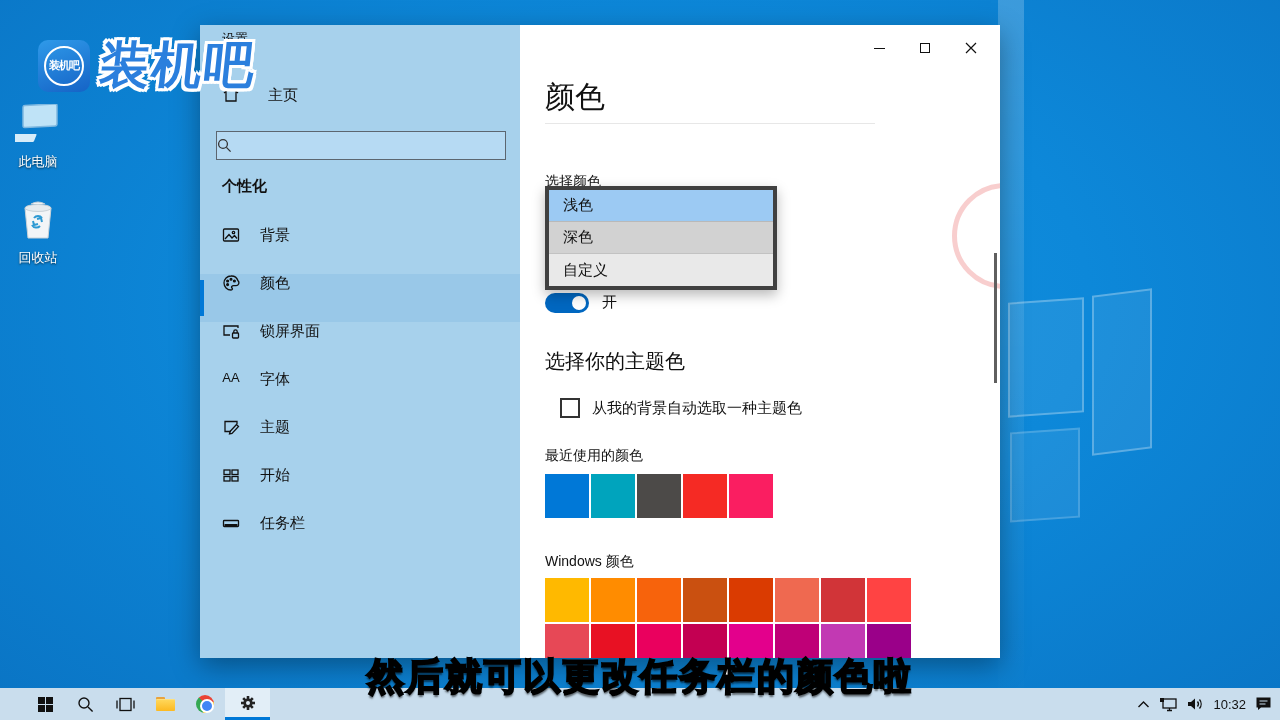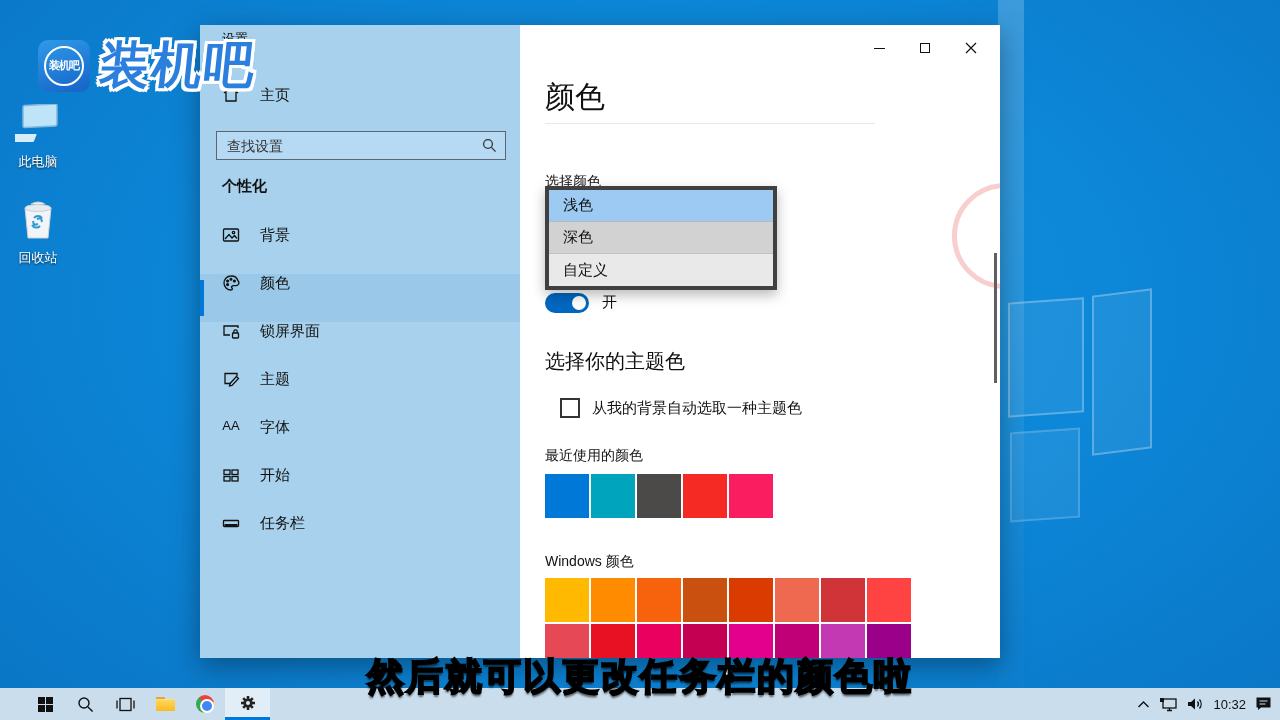--- a/index.html
+++ b/index.html
@@ -29,21 +29,21 @@
   .desk-icon { position:absolute; width:72px; display:flex; flex-direction:column; align-items:center; gap:5px; }
   .desk-icon .lbl { color:#fff; font-size:13px; text-shadow:0 1px 2px rgba(0,0,0,.7); }
   .di-pc { left:2px; top:104px; }
   .di-bin { left:2px; top:200px; }
 
   
   .win { position:absolute; left:200px; top:25px; width:800px; height:633px; background:#fff;
     box-shadow:0 8px 26px rgba(0,0,0,.35); overflow:hidden; z-index:10; }
   .sidebar { position:absolute; left:0; top:0; width:320px; height:633px; background:#a7d1ec; }
   .app-title { position:absolute; left:22px; top:5px; font-size:13px; color:#111; }
-  .home-row { position:absolute; left:22px; top:60px; display:flex; align-items:center; gap:20px; font-size:15px; color:#111; }
+  .home-row { position:absolute; left:22px; top:60px; display:flex; align-items:center; gap:28px; font-size:15px; color:#111; }
   .searchbox { position:absolute; left:16px; top:106px; width:290px; height:29px; background:#b6daf3;
     border:1px solid #5c6670; display:flex; align-items:center; }
   .searchbox input { flex:1; border:0; background:transparent; outline:none; padding:0 10px;
     font-size:14px; color:#222; font-family:"Liberation Sans",sans-serif; }
   .searchbox input::placeholder { color:#333; opacity:1; }
   .searchbox .mag { margin-right:8px; display:flex; }
   .section-label { position:absolute; left:22px; top:152px; font-size:15px; font-weight:bold; color:#111; }
   .nav { position:absolute; left:0; top:201px; width:320px; }
   .nav-item { height:48px; display:flex; align-items:flex-start; gap:20px; padding-left:22px;
     font-size:15px; color:#111; position:relative; cursor:default; }
@@ -163,21 +163,20 @@
       <div class="home-row">
         <span>
           <svg width="18" height="18" viewBox="0 0 18 18" fill="none" stroke="#111" stroke-width="1.3">
             <path d="M2 8 L9 2 L16 8 M4 7 V16 H14 V7"></path>
           </svg>
         </span>
         <span>主页</span>
       </div>
 
       <div class="searchbox">
-        <input type="text" placeholder="查找设置" style="">
         <span class="mag">
           <svg width="15" height="15" viewBox="0 0 15 15" fill="none" stroke="#333" stroke-width="1.3">
             <circle cx="6" cy="6" r="4.4"></circle>
               <path d="M9.4 9.4 L13.6 13.6"></path>
           </svg>
         </span>
       </div>
 
       <div class="section-label">个性化</div>
 
@@ -208,31 +207,31 @@
           <span>
             <svg width="18" height="18" viewBox="0 0 18 18" fill="none" stroke="#111" stroke-width="1.3">
               <path d="M16 6 V4 H2 V13 H8"></path>
               <rect x="10.5" y="11" width="6" height="5" rx=".8"></rect>
                 <path d="M11.8 11 V9.6 a1.7 1.7 0 0 1 3.4 0 V11"></path>
             </svg>
           </span>
           <span>锁屏界面</span>
         </div>
         <div class="nav-item">
+          <span style="font-size:13px;color:#111;width:18px;text-align:center;">AA</span>
+          <span>字体</span>
+        </div>
+        <div class="nav-item">
           <span>
             <svg width="18" height="18" viewBox="0 0 18 18" fill="none" stroke="#111" stroke-width="1.3">
               <path d="M15 6 V3.5 H3 V13.5 H9"></path>
                 <path d="M8 13.5 L14.5 6.5 L16.5 8.5 L10 15.5 L7.5 16 Z"></path>
             </svg>
           </span>
           <span>主题</span>
-        </div>
-        <div class="nav-item">
-          <span style="font-size:13px;color:#111;width:18px;text-align:center;">AA</span>
-          <span>字体</span>
         </div>
         <div class="nav-item">
           <span>
             <svg width="18" height="18" viewBox="0 0 18 18" fill="none" stroke="#111" stroke-width="1.3">
               <rect x="2" y="4" width="6" height="4.5"></rect>
                 <rect x="10" y="4" width="6" height="4.5"></rect>
               <rect x="2" y="10.5" width="6" height="4.5"></rect>
                 <rect x="10" y="10.5" width="6" height="4.5"></rect>
             </svg>
           </span>

